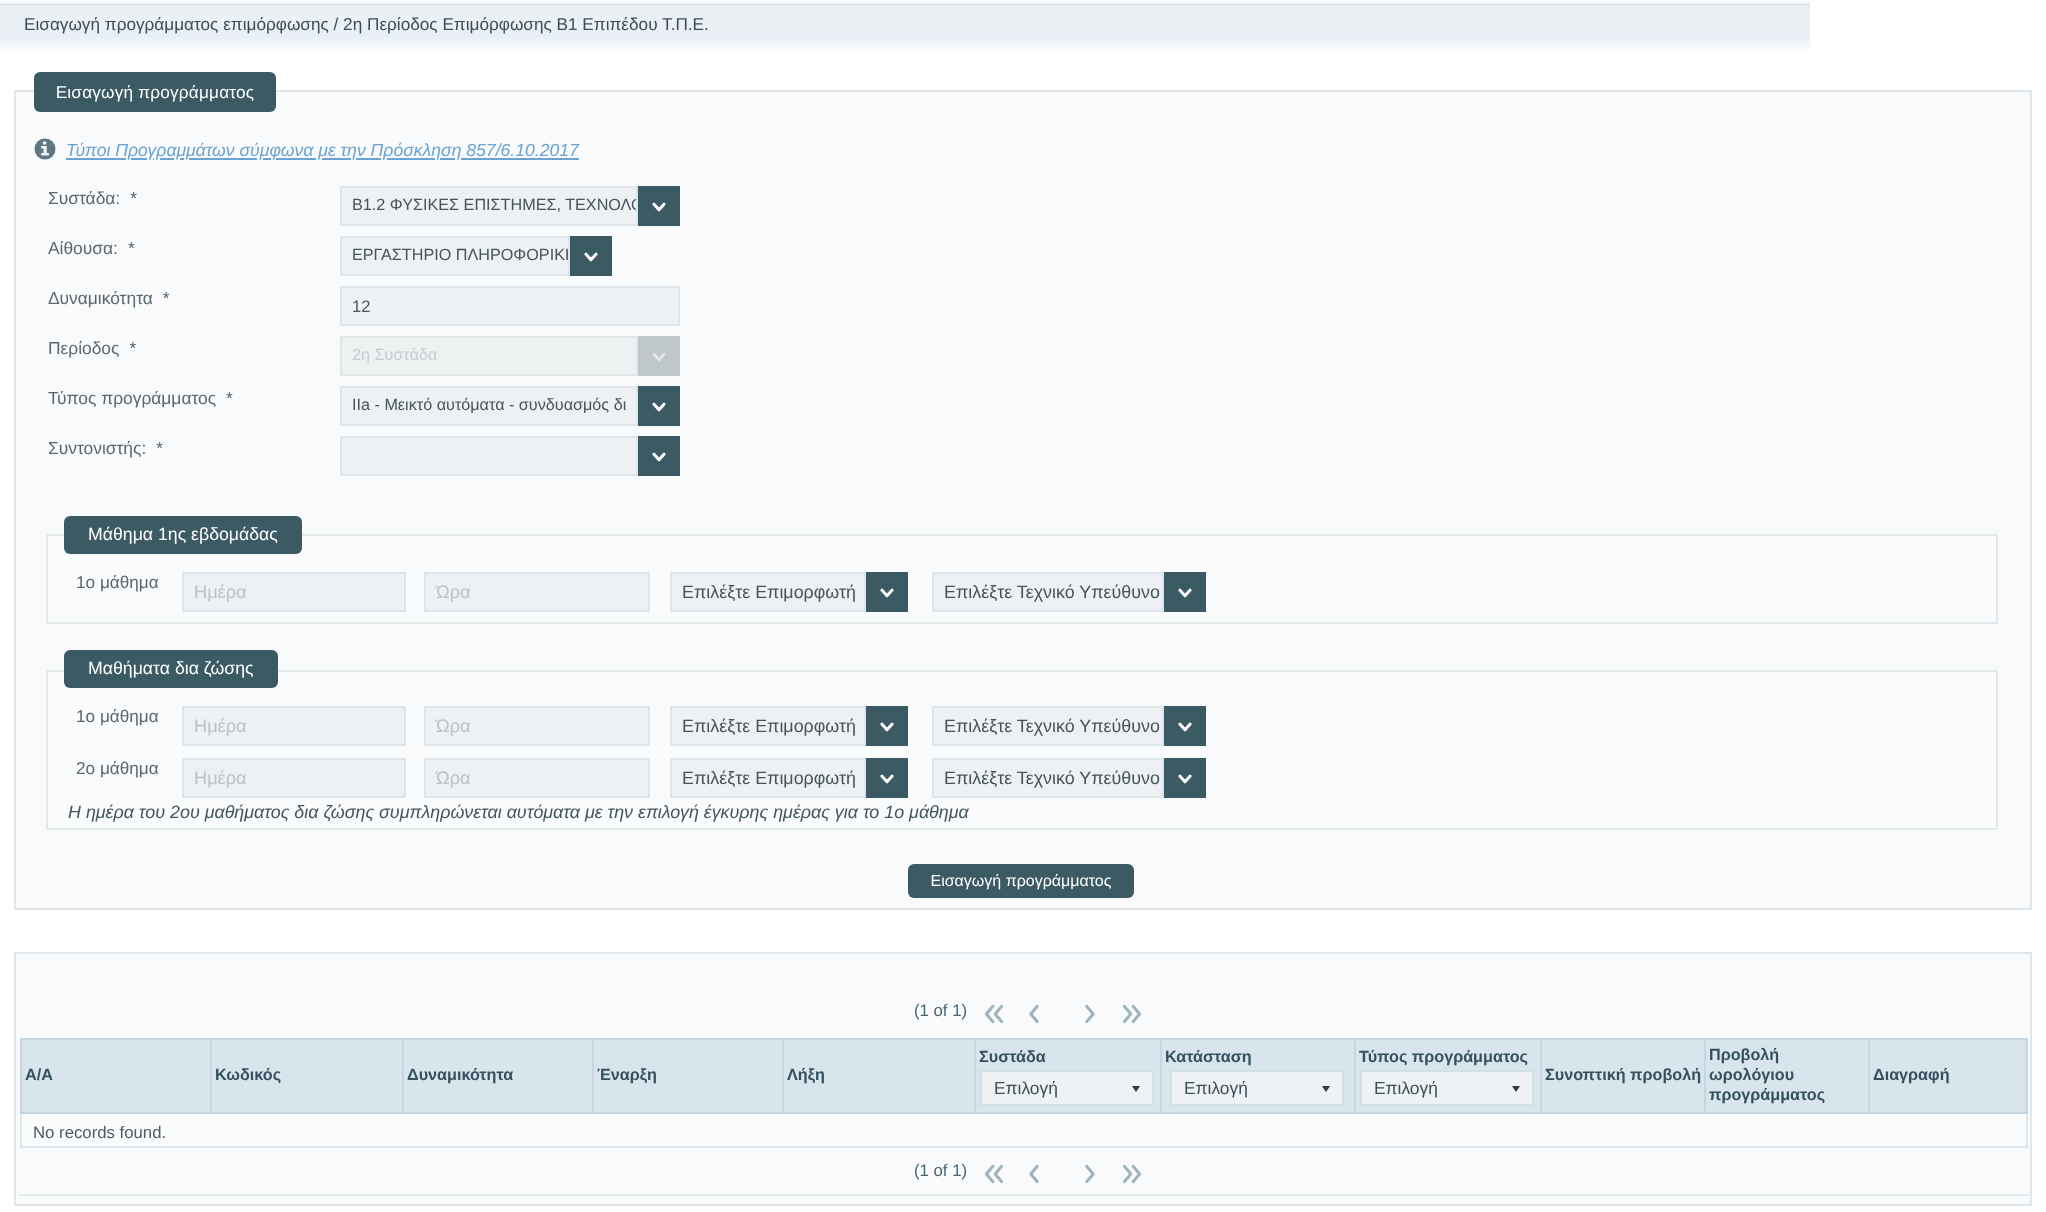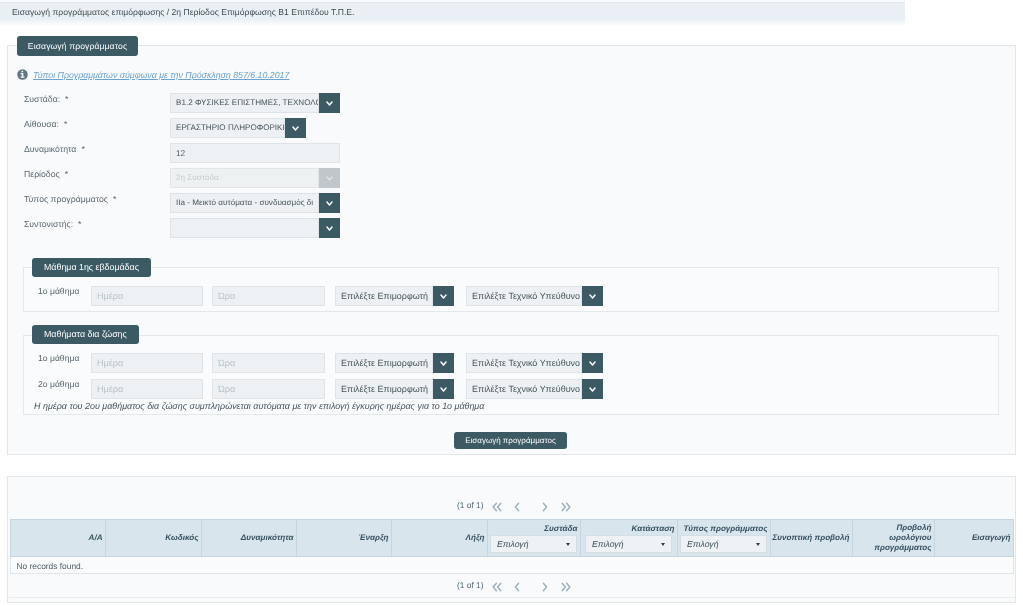--- a/index.html
+++ b/index.html
@@ -93,22 +93,22 @@
   .pager > span { position:absolute; top:0; height:20px; display:flex;
     align-items:center; }
   .pager > span.pg-ico { align-items:center; padding-top:4px; }
   .pg-ico { color:#9cb2bd; font-size:13px; line-height:1;
     font-family:"DejaVu Sans", sans-serif; font-weight:bold; }
   .pg-ico svg { display:block; }
   table.grid { position:absolute; left:1.5px; width:1003px; border-collapse:collapse;
     table-layout:fixed; }
   table.grid th {
     background:#d9e5ed; border:1px solid #c6d6e0; color:#35505e;
-    font-size:8.1px; font-weight:bold; padding:0 2px; text-align:right;
-    vertical-align:middle; height:37px;font-style:italic;
+    font-size:8.1px; font-weight:bold; padding:0 2px; text-align:left;
+    vertical-align:middle; height:37px;
   }
   table.grid td { border:1px solid #dfe6ea; font-size:8.4px; color:#4e5b62;
     padding:2px 0 0 6px; height:17px; background:#f9fbfc; vertical-align:middle; }
   .thsel { position:relative; display:block; width:87px; height:18px; margin:1px auto 0;
     font-family:"Liberation Sans", sans-serif; color:#3d525d;
     border:1px solid #d3dee5; background:#eef2f5; }
   .thsel .t { position:absolute; left:6px; top:0; line-height:17px;
     font-size:8.7px; font-weight:normal; color:#3c4f59; }
   .thsel .a { position:absolute; right:6px; top:7px;
     width:0; height:0; border-left:2.8px solid transparent;
@@ -360,21 +360,21 @@
               <span class="a"></span>
             </span>
           </th>
           <th style="width:82px">
             <span class="thlab nw">Συνοπτική προβολή</span>
           </th>
           <th style="width:82px">
             <span class="thlab">Προβολή<br>ωρολόγιου<br>προγράμματος</span>
           </th>
           <th style="width:79px">
-            <span class="thlab">Εισαγωγή</span>
+            <span class="thlab">Διαγραφή</span>
           </th>
         </tr>
       </thead>
       <tbody>
         <tr>
           <td colspan="11">No records found.</td>
         </tr>
       </tbody>
     </table>
 </div>

